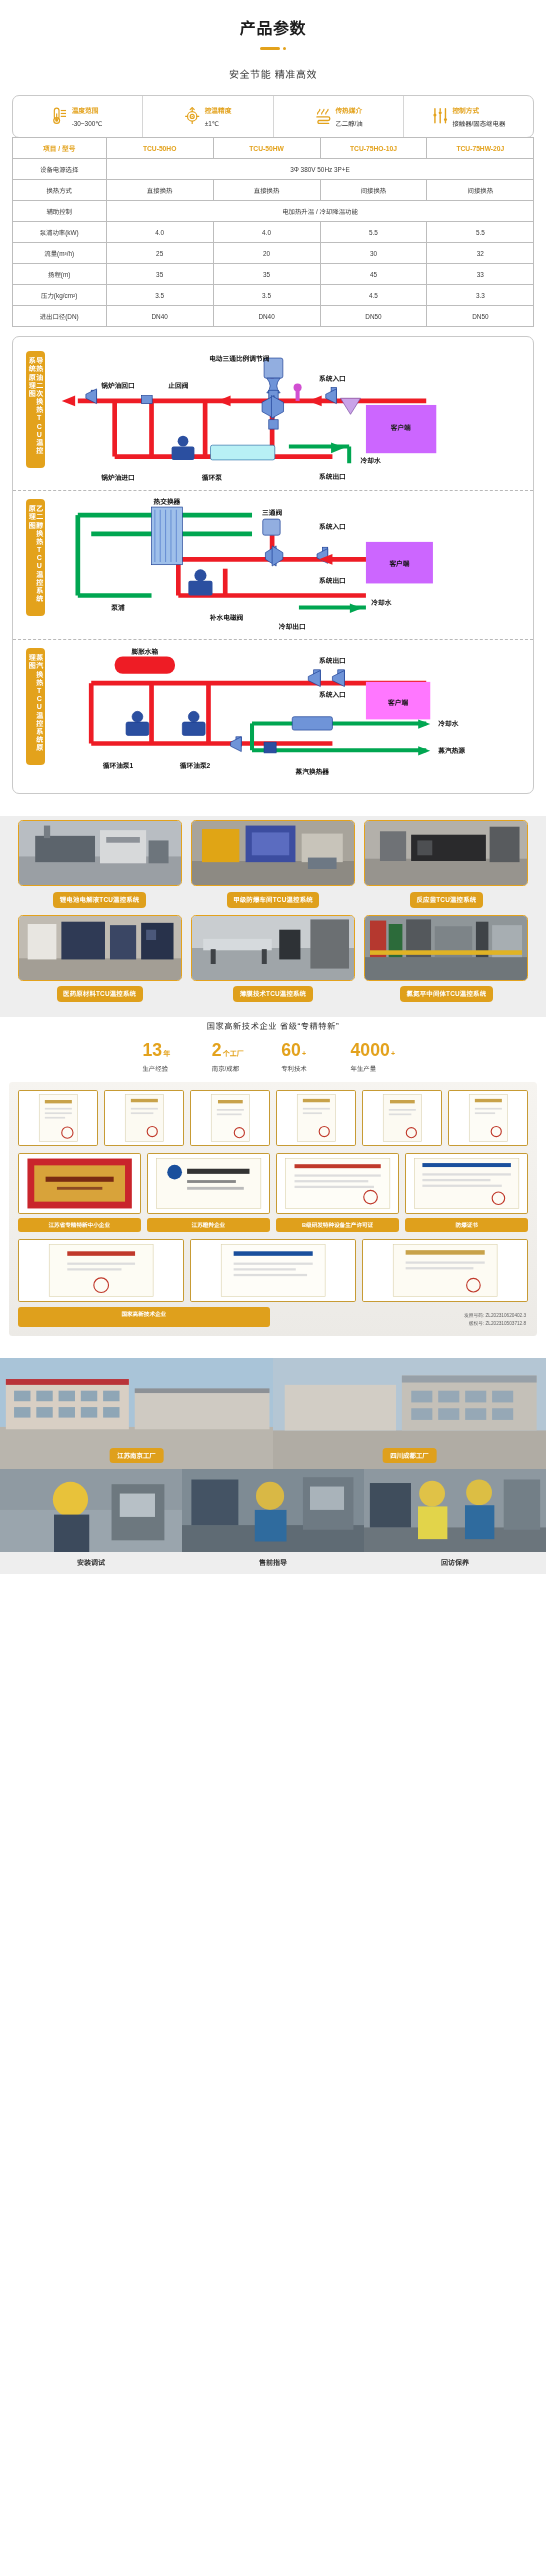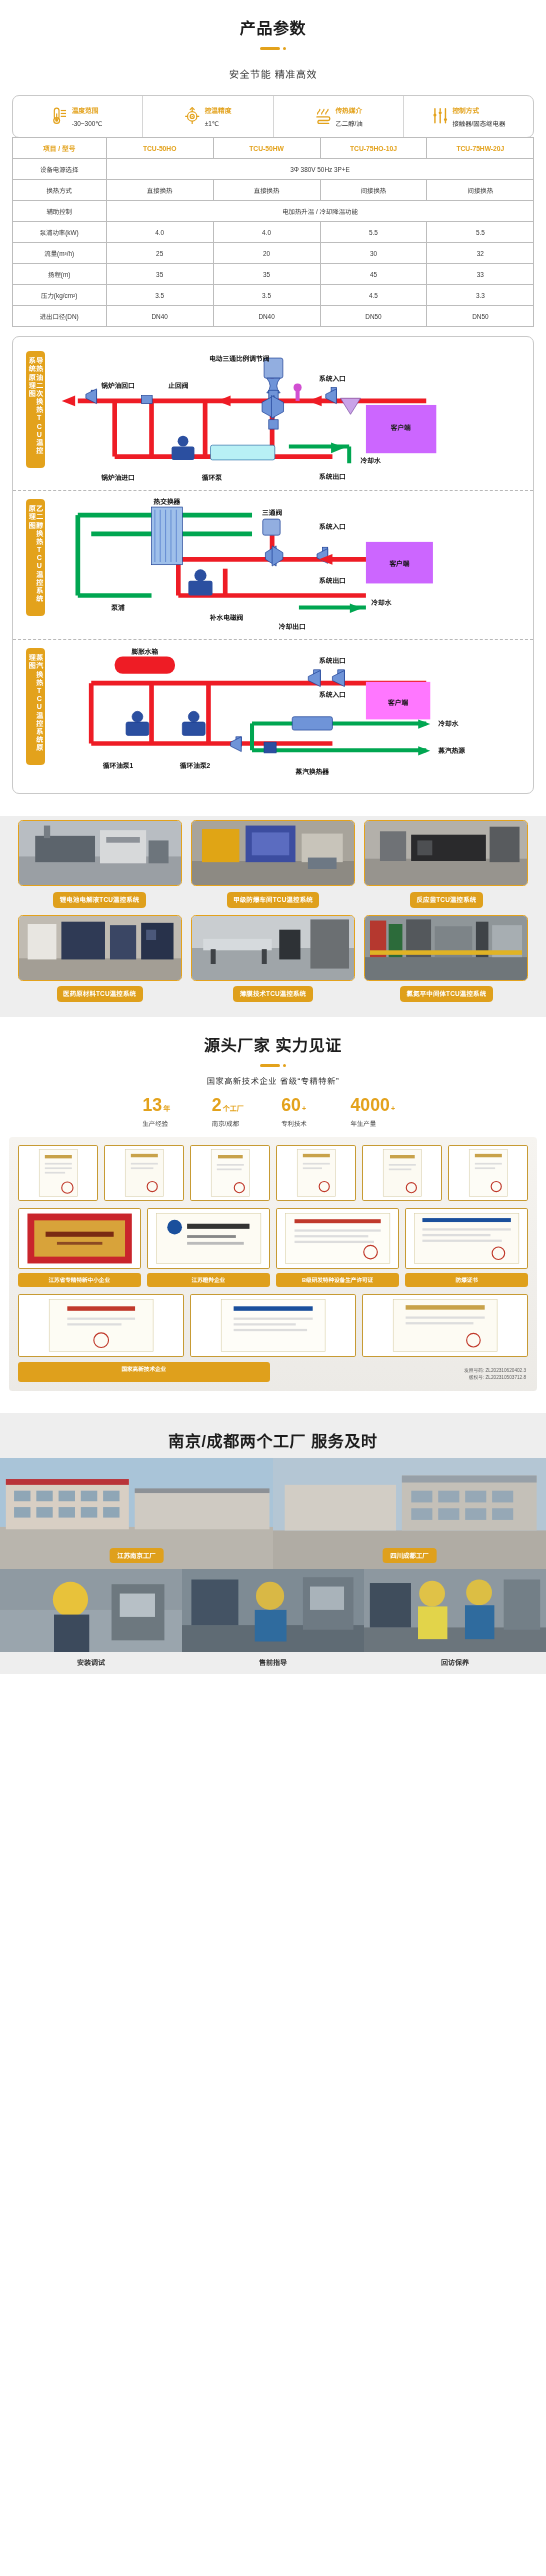--- a/index.html
+++ b/index.html
@@ -570,27 +570,20 @@
             <rect x="204" y="16" width="48" height="56" fill="#a7aeb2"></rect>
             <rect x="8" y="60" width="244" height="8" fill="#e0b325"></rect>
           </svg>
         </div>
         <div class="case-cap">氯氮平中间体TCU温控系统</div>
       </div>
     </div>
   </section>
 
   <section class="s-creds">
-    <div class="sec-head">
-      <div class="sec-title">源头厂家 实力见证</div>
-      <div class="sec-rule">
-        <span class="bar"></span>
-        <span class="dot"></span>
-      </div>
-    </div>
     <div class="cred-sub2">国家高新技术企业 省级“专精特新”</div>
 
     <div class="stat-row">
       <div class="stat">
         <div class="stat-top">
           <span class="stat-num">13</span>
           <span class="stat-unit">年</span>
         </div>
         <div class="stat-cap">生产经验</div>
       </div>
@@ -776,23 +769,20 @@
         <div class="bottom-tag">国家高新技术企业</div>
         <div class="licence-note">
           <span>发照号码: ZL202310620402.3</span><br>
           <span>版权号: ZL202310503712.8</span>
         </div>
       </div>
     </div>
   </section>
 
   <section class="s-factory">
-    <div class="sec-head">
-      <div class="sec-title">南京/成都两个工厂 服务及时</div>
-    </div>
 
     <div class="factory-strip">
       <div class="fac">
         <svg viewBox="0 0 466 190" preserveAspectRatio="none">
           <rect width="466" height="190" fill="#a9c4d8"></rect>
           <rect y="118" width="466" height="72" fill="#b9b5ad"></rect>
           <rect x="10" y="36" width="210" height="86" fill="#d8cfc4"></rect>
           <rect x="10" y="36" width="210" height="10" fill="#b9343a"></rect>
           <g fill="#8fa6b6">
             <rect x="24" y="56" width="28" height="18"></rect>

